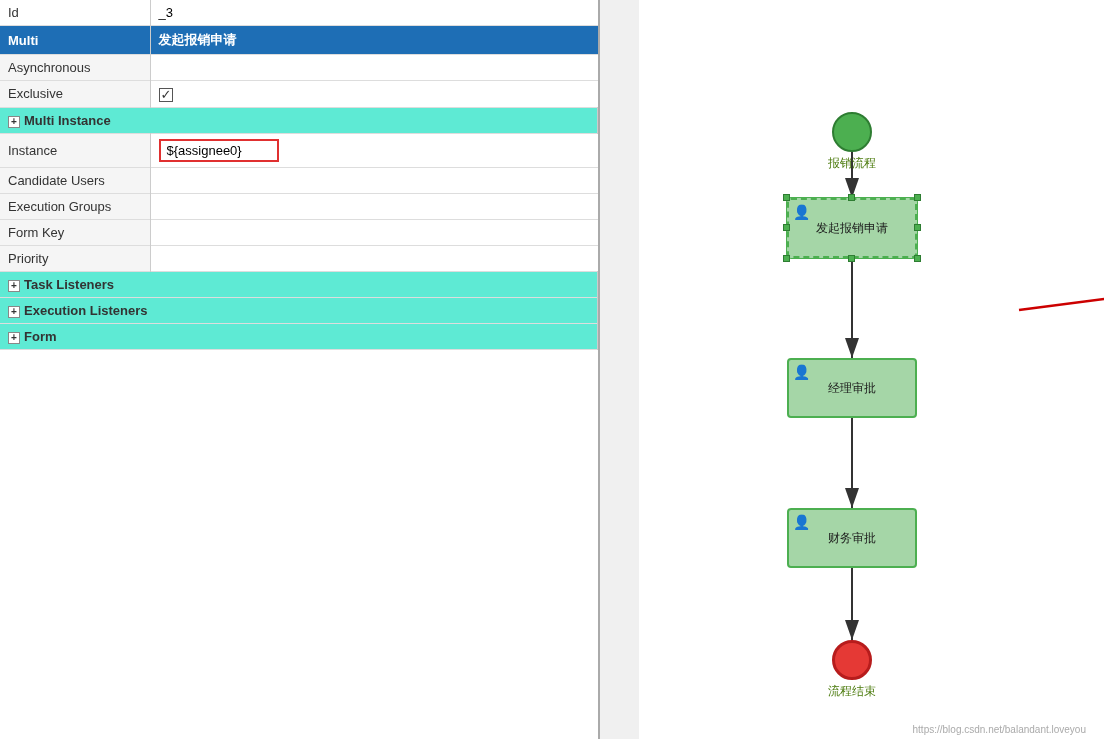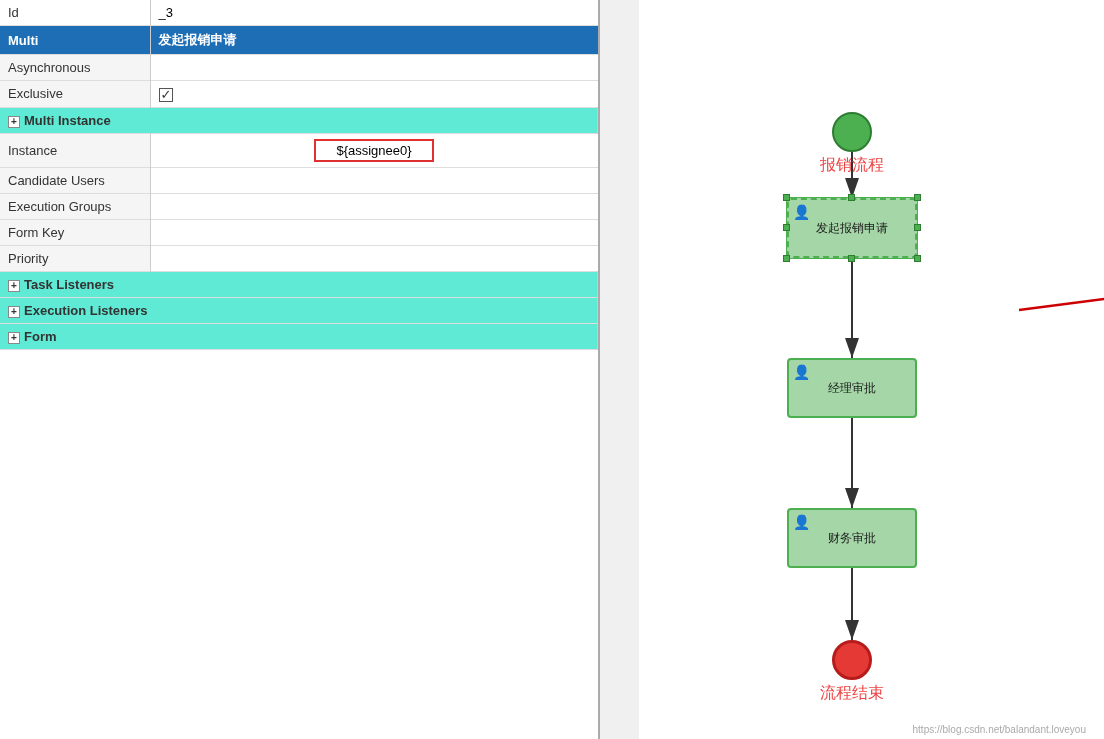--- a/index.html
+++ b/index.html
@@ -55,21 +55,20 @@
     .row-name td:last-child {
       background: #1e6eb5;
       color: #fff;
       font-weight: bold;
     }
     .row-id td:first-child, .row-id td:last-child {
       background: #fff;
     }
     .assignee-cell {
       position: relative;
-      text-align: center;
     }
     .assignee-box {
       border: 2px solid #e03030;
       padding: 2px 6px;
       display: inline-block;
       background: #fff;
       min-width: 120px;
       font-size: 13px;
     }
     .checkbox-unchecked {
@@ -164,22 +163,22 @@
     }
     .task-icon {
       position: absolute;
       top: 4px;
       left: 4px;
       font-size: 14px;
       color: #333;
     }
     .node-label {
       position: absolute;
-      font-size: 16px;
-      color: #ef4444;
+      font-size: 12px;
+      color: #4d7c0f;
       text-align: center;
     }
     
     .diagram-svg {
       position: absolute;
       top: 0;
       left: 0;
       width: 100%;
       height: 100%;
       pointer-events: none;

